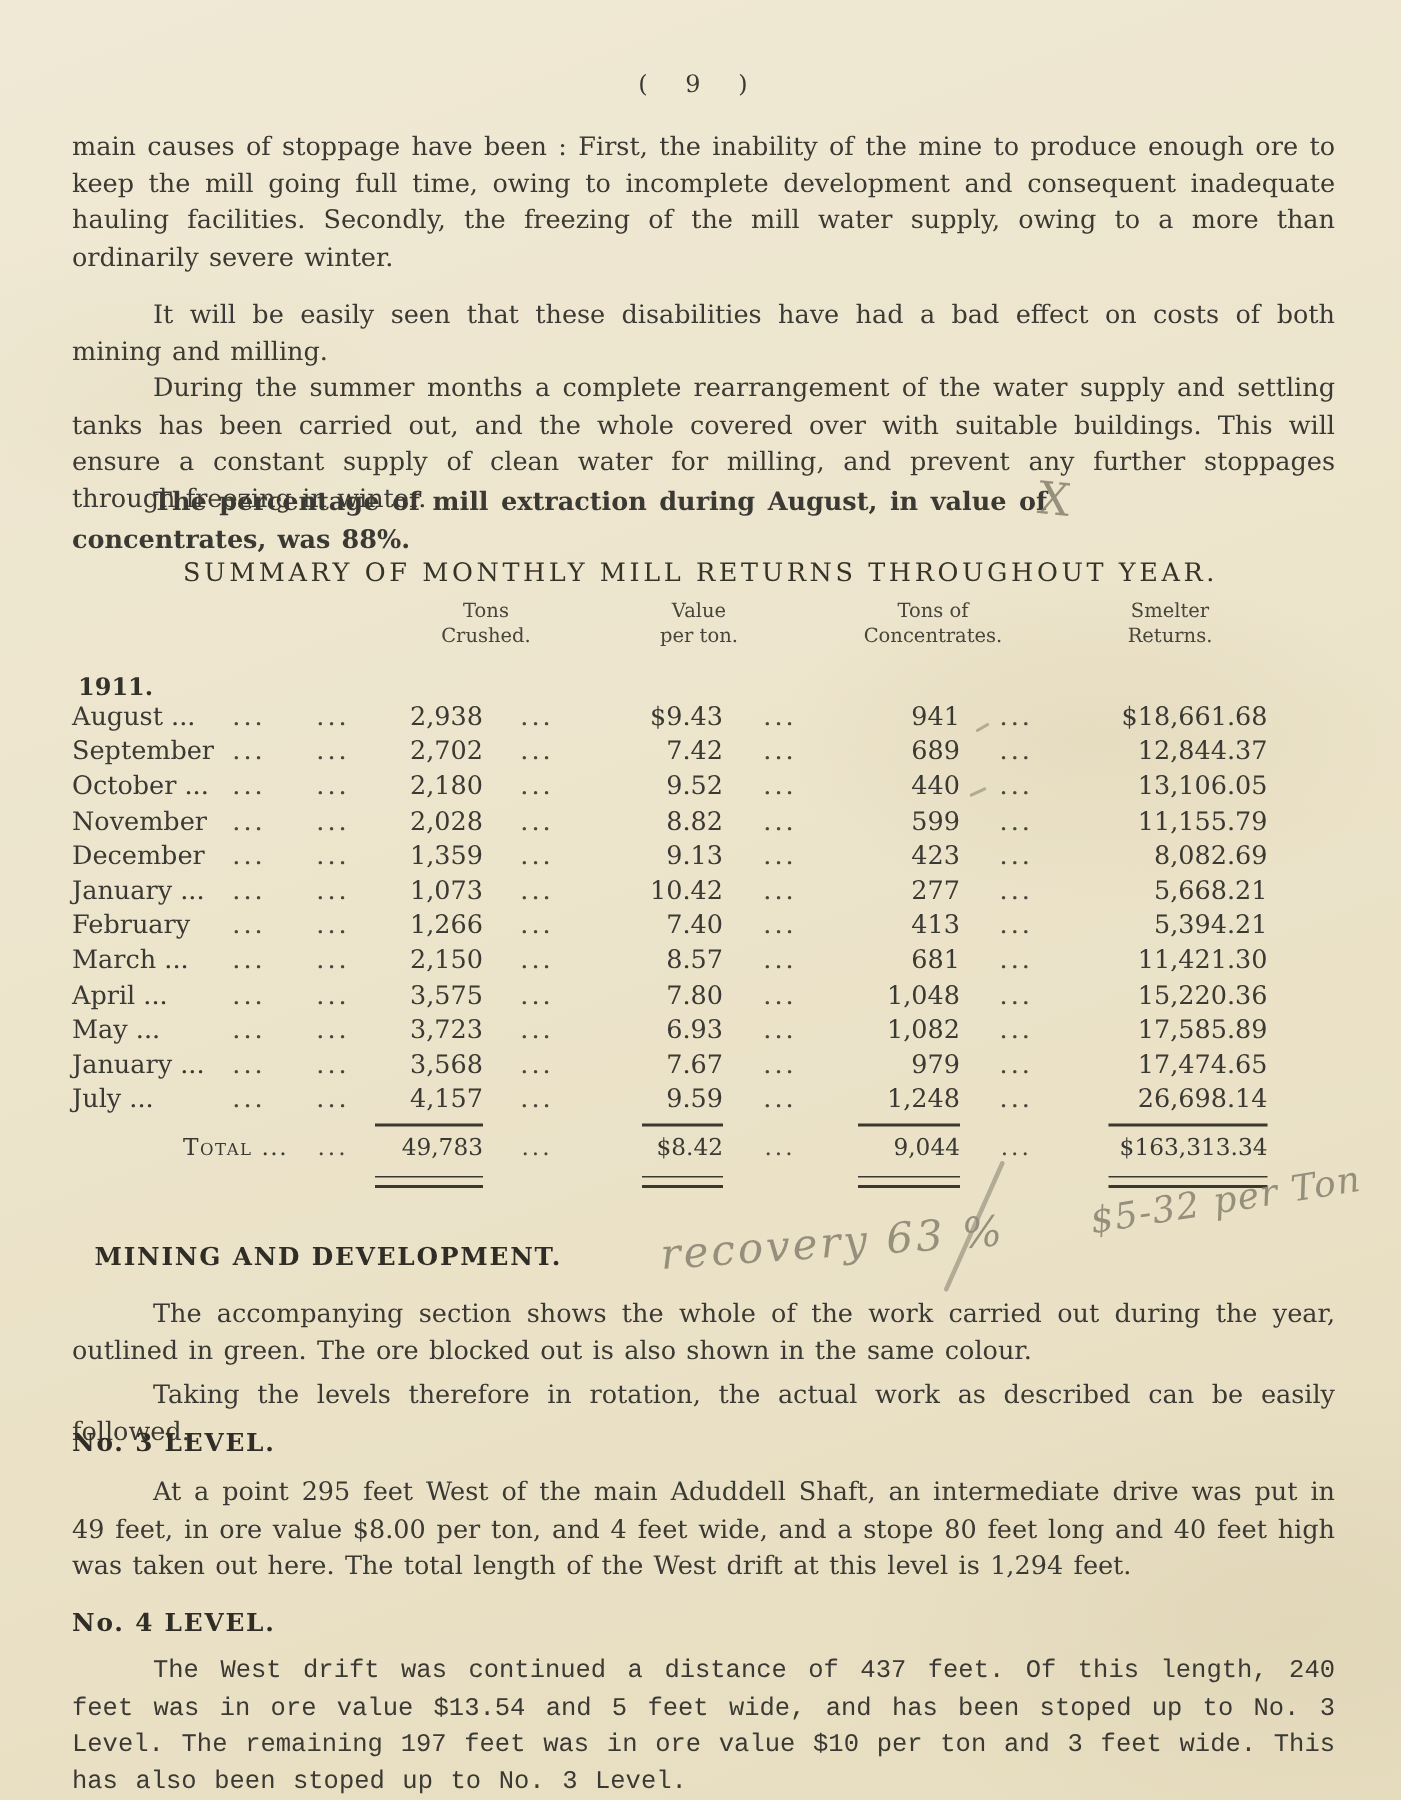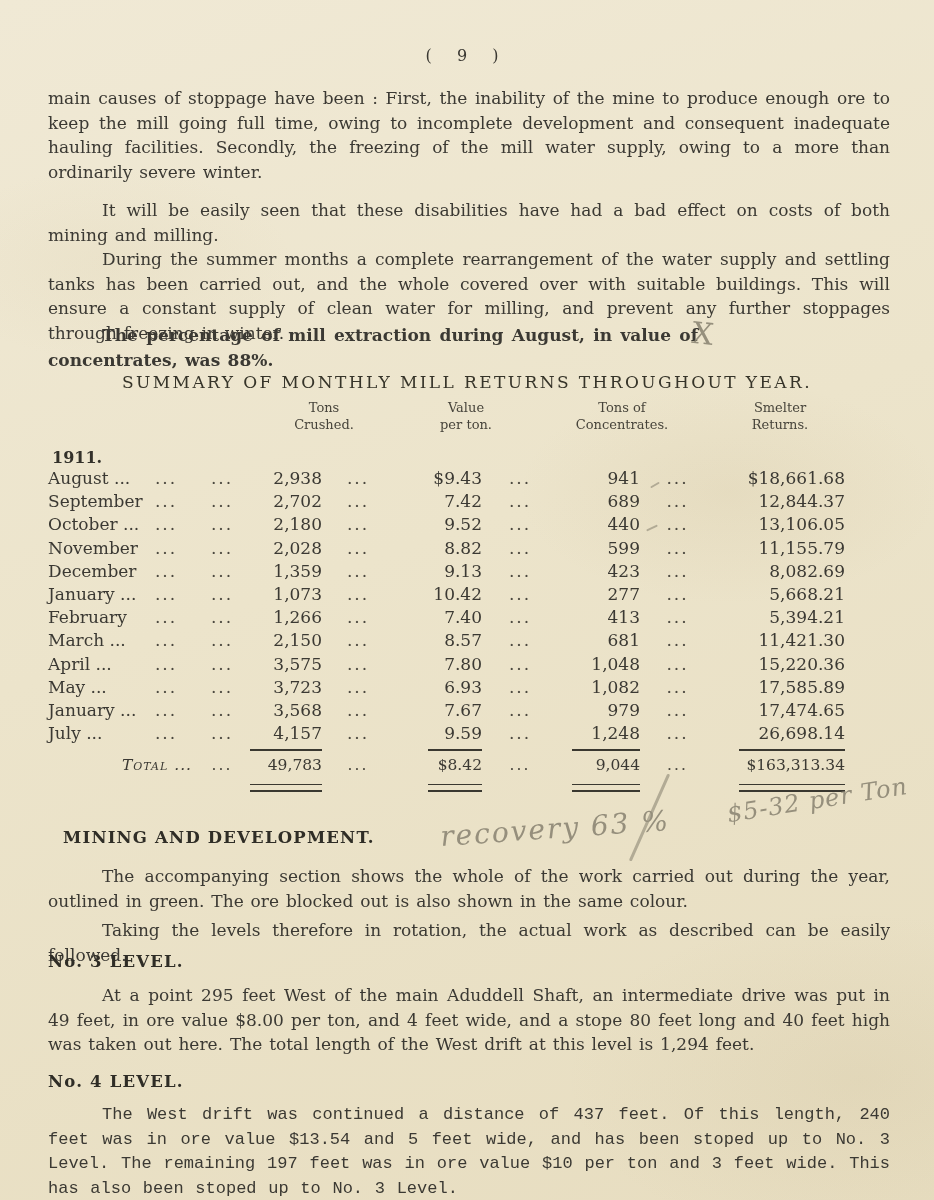--- a/index.html
+++ b/index.html
@@ -29,21 +29,21 @@
   .trow { display:grid; grid-template-columns:90px 56px 56px 72px 72px 88px 76px 82px 75px 130px;
           height:23.2px; align-items:baseline; font-size:17px; }
   .c-month { white-space:nowrap; overflow:visible; }
   .c-dots { text-align:center; color:#4a473e; letter-spacing:2px; }
   .num { text-align:right; }
   .rulerow { display:grid; grid-template-columns:90px 56px 56px 72px 72px 88px 76px 82px 75px 130px; }
   .r-single { border-top:2.6px solid #3a3830; height:3px; margin-top:3px; }
   .r-double { border-top:1.4px solid #3a3830; border-bottom:2.8px solid #3a3830; height:4.5px; margin-top:4px; }
   .totalrow { display:grid; grid-template-columns:90px 56px 56px 72px 72px 88px 76px 82px 75px 130px;
               height:24px; align-items:baseline; font-size:15.5px; margin-top:2px; }
-  .totallabel { padding-left:74px; white-space:nowrap; font-variant:small-caps; letter-spacing:1px;font-style:italic; }
+  .totallabel { padding-left:74px; white-space:nowrap; font-variant:small-caps; letter-spacing:1px; }
   .heading { font-weight:bold; font-size:16.5px; letter-spacing:1.2px; color:#2f2d26; }
   .pencil { color:#8d8775; font-style:italic; opacity:.9; }
   .stroke { background:#938d7b; opacity:.65; border-radius:2px; }
 </style>
 </head>
 <body>
 
 <div class="abs pagenum">(  9  )</div>
 
 <div class="abs para" style="top:86px;">main causes of stoppage have been : First, the inability of the mine to produce enough ore to keep the mill going full time, owing to incomplete development and consequent inadequate hauling facilities.  Secondly, the freezing of the mill water supply, owing to a more than ordinarily severe winter.</div>

